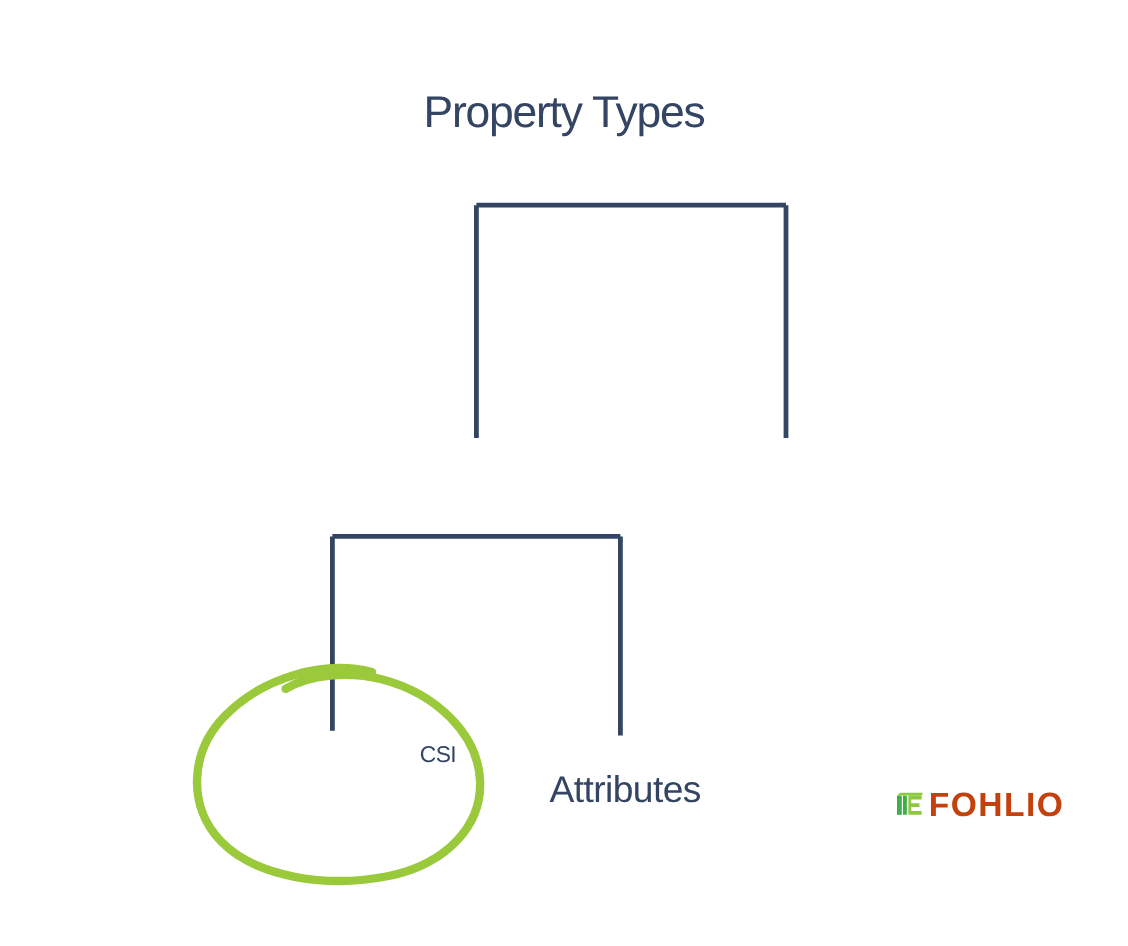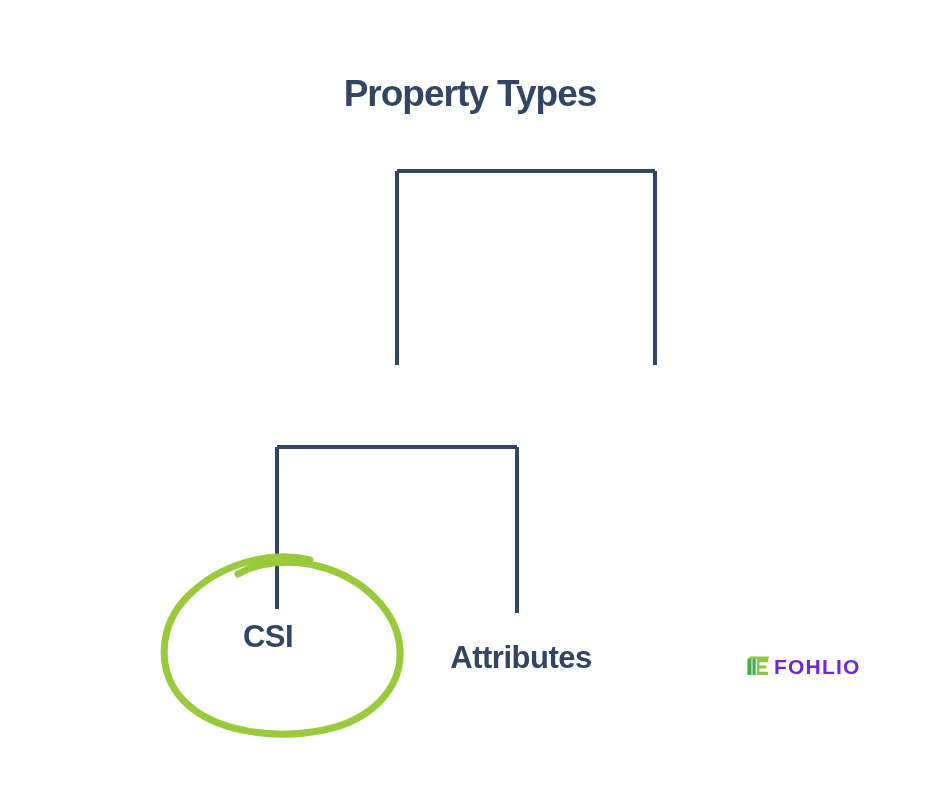--- a/index.html
+++ b/index.html
@@ -11,21 +11,21 @@
     position: relative;
     width: 940px;
     height: 788px;
     background: #ffffff;
     overflow: hidden;
     font-family: "Liberation Sans", sans-serif;
   }
   .node-label {
     position: absolute;
     color: #344563;
-    font-weight: bold;
+    font-weight: normal;
     letter-spacing: -0.5px;
     white-space: nowrap;
     text-align: center;
     line-height: 1.08;
   }
   #root-title {
     left: 0;
     right: 0;
     top: 74px;
     font-size: 37px;
@@ -37,24 +37,25 @@
     top: 372px;
     font-size: 34px;
   }
   #node-variable {
     left: 555px;
     width: 200px;
     top: 372px;
     font-size: 34px;
   }
   #node-csi {
-    left: 168px;
+    left: 180px;
     width: 200px;
     top: 620px;
-    font-size: 31px;
+    font-size: 19px;
+    text-align: right;
   }
   #node-attributes {
     left: 421px;
     width: 200px;
     top: 641px;
     font-size: 31px;
   }
   .connector {
     position: absolute;
   }
@@ -71,22 +72,22 @@
   }
   #logo {
     position: absolute;
     left: 746px;
     top: 655px;
     display: flex;
     align-items: center;
     gap: 4px;
   }
   #logo-wordmark {
-    color: #6d28d9;
-    font-size: 21px;
+    color: #c2410c;
+    font-size: 28px;
     font-weight: bold;
     letter-spacing: 1.2px;
   }
 </style>
 </head>
 <body>
 
 <div id="canvas">
 
   <div class="node-label" id="root-title">Property Types</div>

